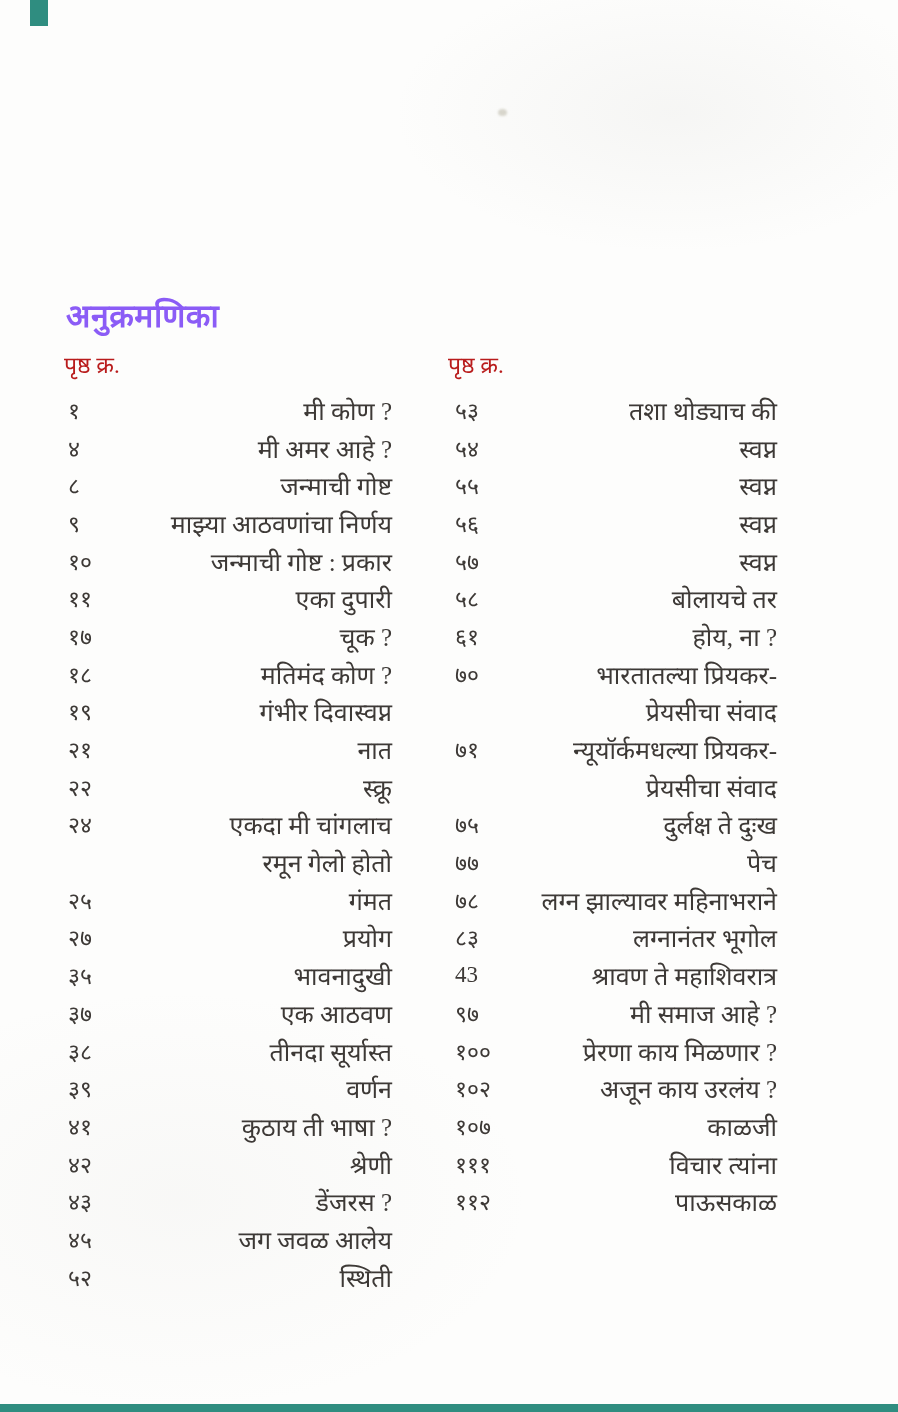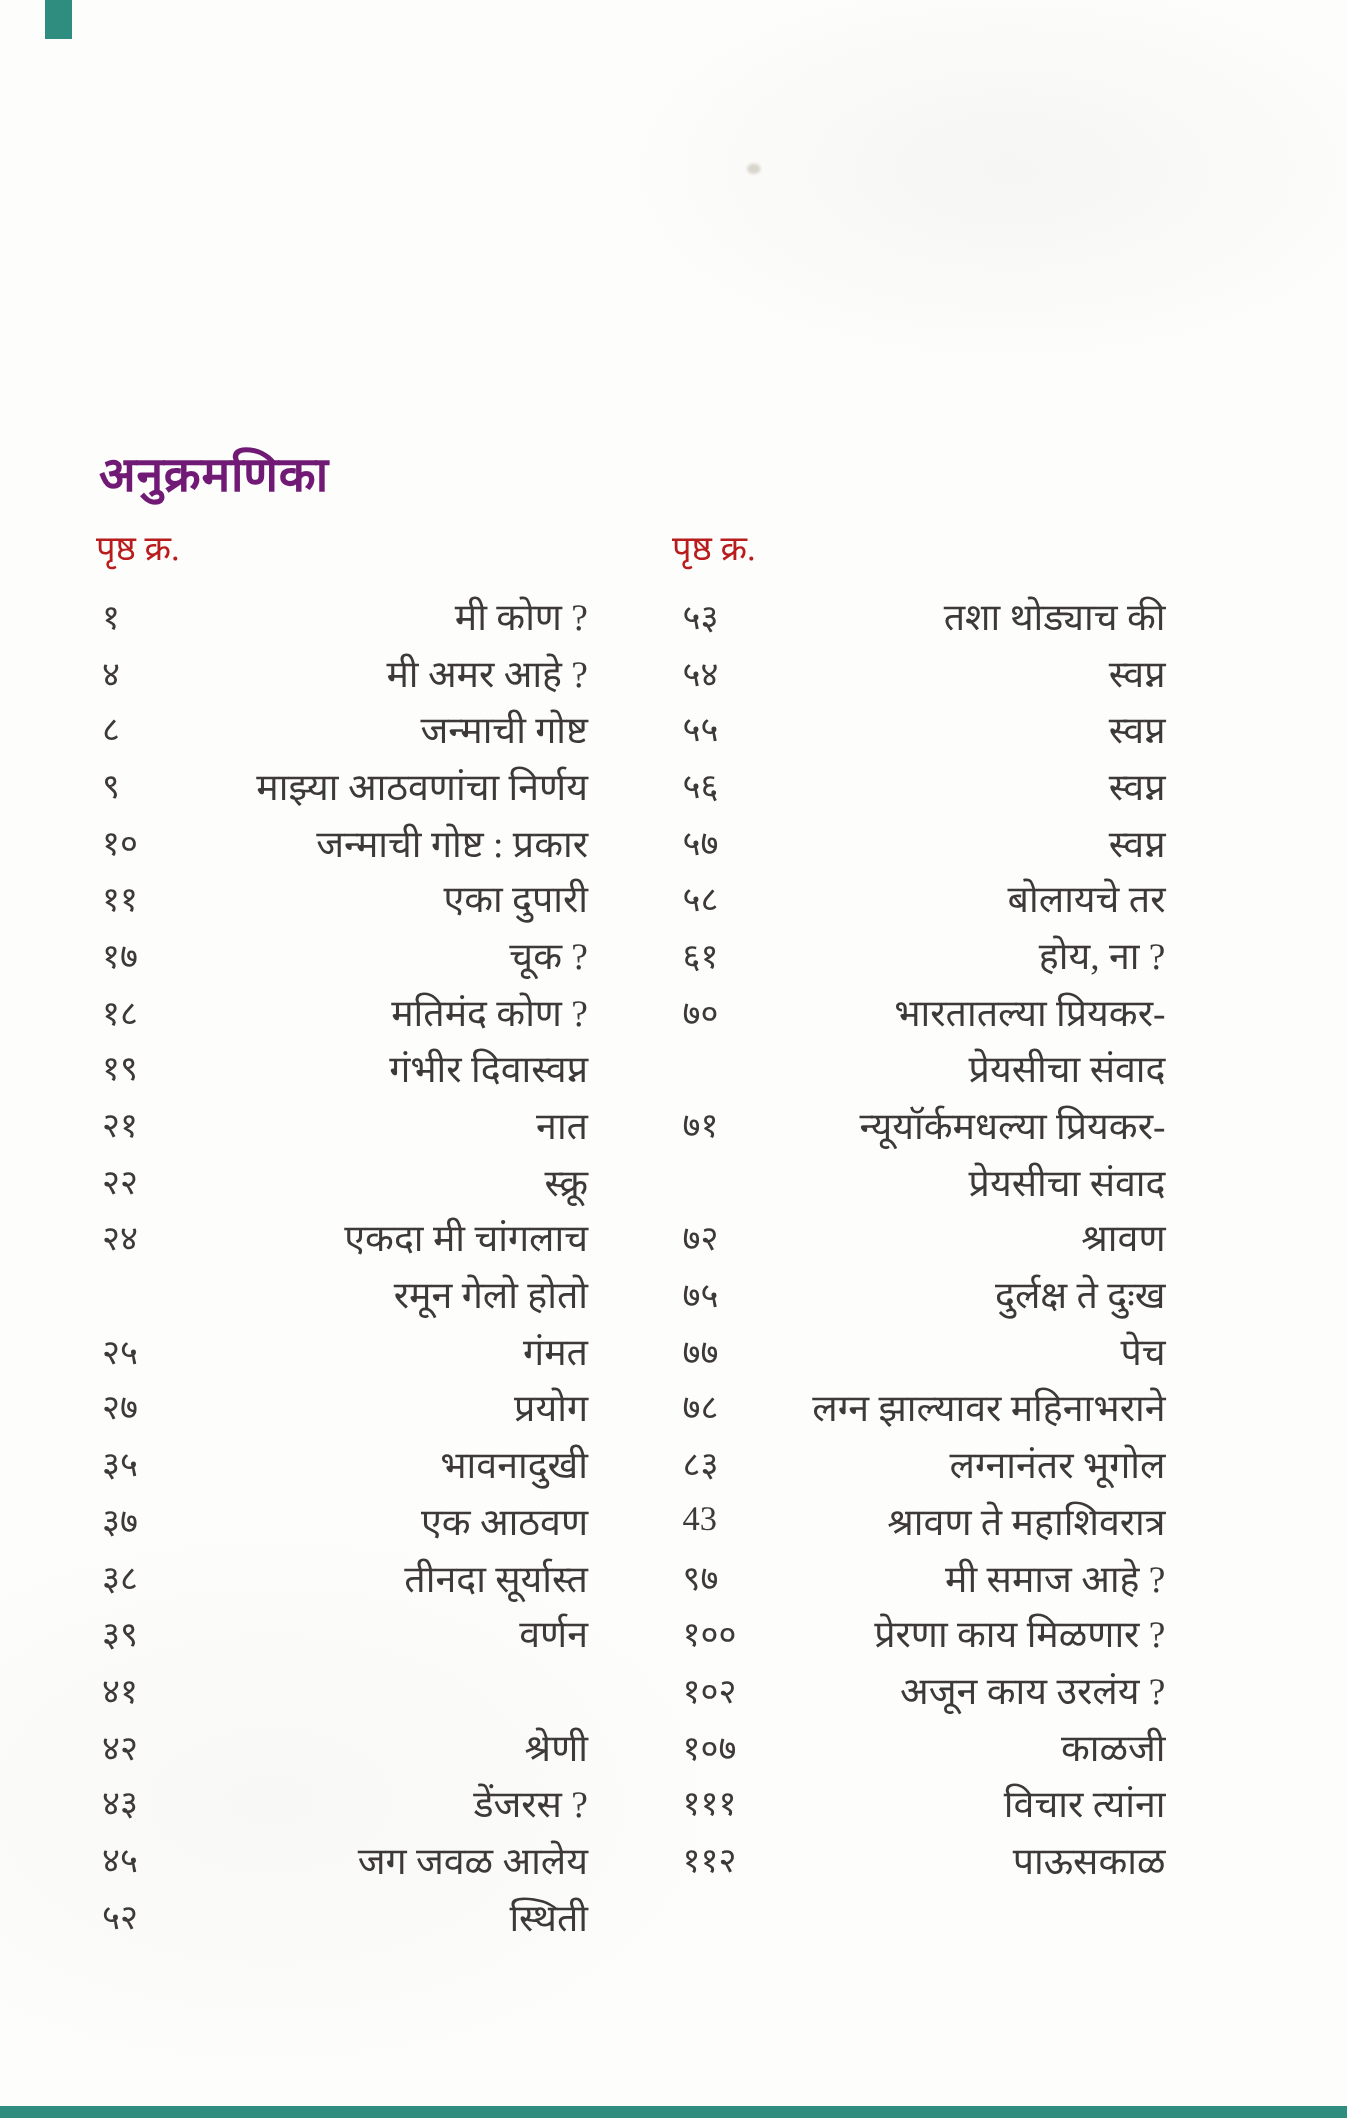--- a/index.html
+++ b/index.html
@@ -48,21 +48,21 @@
     bottom: 0;
     width: 898px;
     height: 8px;
   }
   .page-title {
     position: absolute;
     left: 66px;
     top: 272px;
     font-size: 32px;
     font-weight: bold;
-    color: #701a75;
+    color: #8b5cf6;
     letter-spacing: 0.5px;
   }
   .col-header {
     position: absolute;
     top: 348px;
     font-size: 23px;
     color: #b91c1c;
   }
   .col-header.left  { left: 64px; }
   .col-header.right { left: 448px; }
@@ -194,20 +194,21 @@
     <span class="toc-title">तीनदा सूर्यास्त</span>
   </div>
 
   <div class="toc-row">
     <span class="toc-num">३९</span>
     <span class="toc-title">वर्णन</span>
   </div>
 
   <div class="toc-row">
     <span class="toc-num">४१</span>
+    <span class="toc-title">कुठाय ती भाषा ?</span>
   </div>
 
   <div class="toc-row">
     <span class="toc-num">४२</span>
     <span class="toc-title">श्रेणी</span>
   </div>
 
   <div class="toc-row">
     <span class="toc-num">४३</span>
     <span class="toc-title">डेंजरस ?</span>
@@ -273,24 +274,20 @@
   <div class="toc-row">
     <span class="toc-num">७१</span>
     <span class="toc-title">न्यूयॉर्कमधल्या प्रियकर-</span>
   </div>
 
   <div class="toc-row">
     <span class="toc-num"></span>
     <span class="toc-title">प्रेयसीचा संवाद</span>
   </div>
 
-  <div class="toc-row">
-    <span class="toc-num">७२</span>
-    <span class="toc-title">श्रावण</span>
-  </div>
 
   <div class="toc-row">
     <span class="toc-num">७५</span>
     <span class="toc-title">दुर्लक्ष ते दुःख</span>
   </div>
 
   <div class="toc-row">
     <span class="toc-num">७७</span>
     <span class="toc-title">पेच</span>
   </div>

